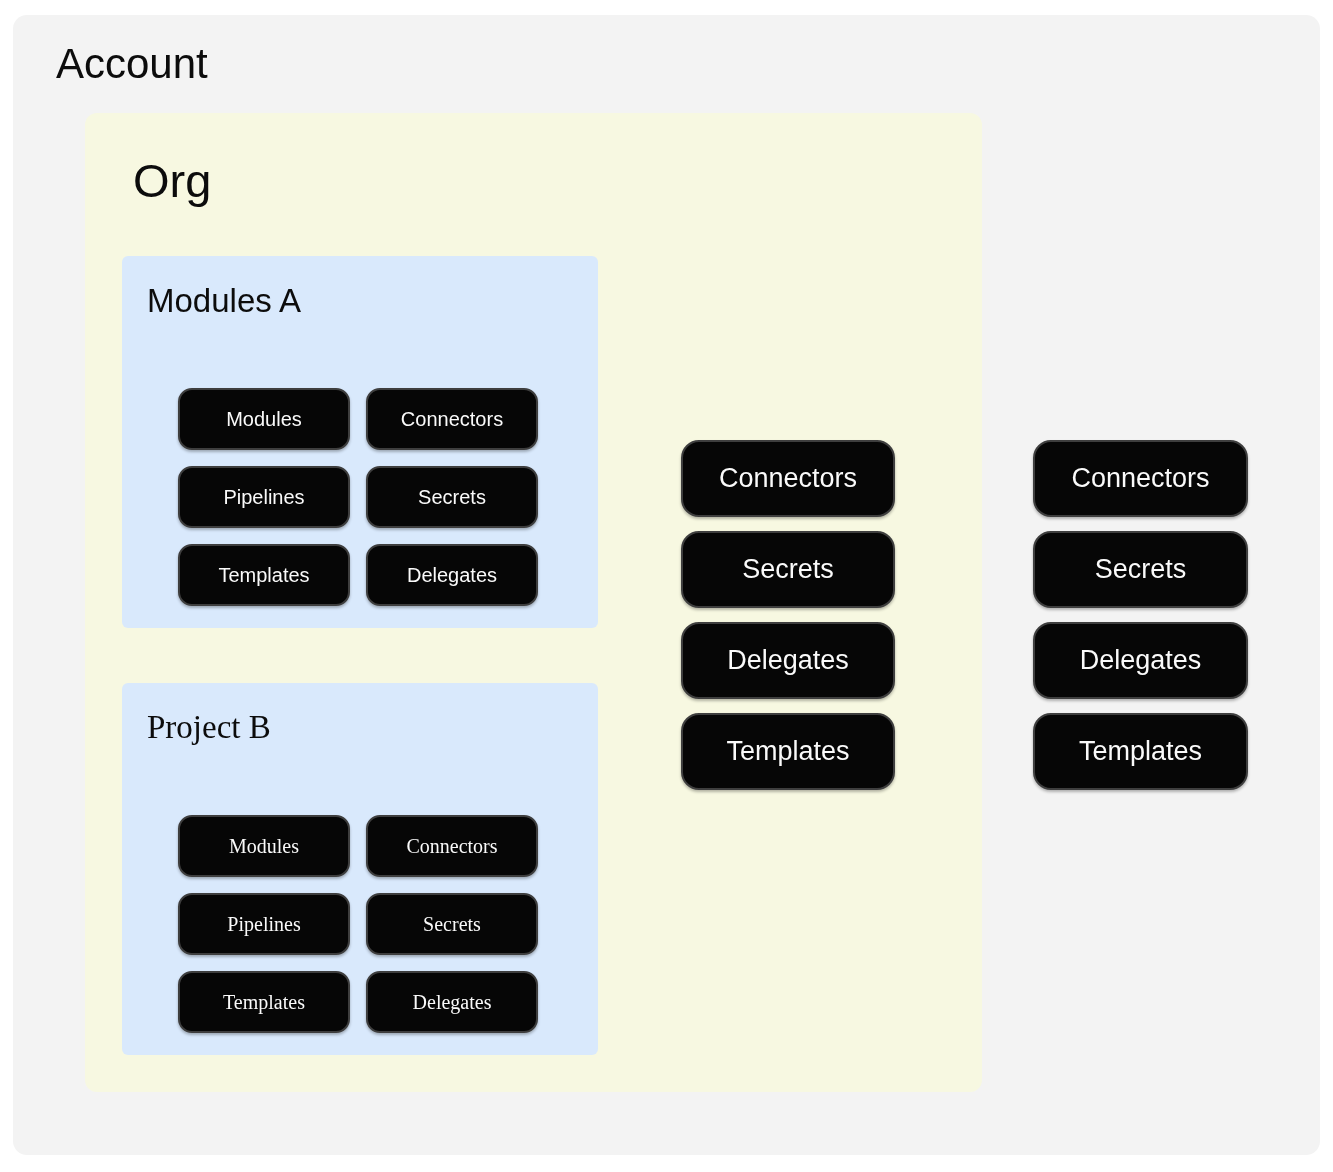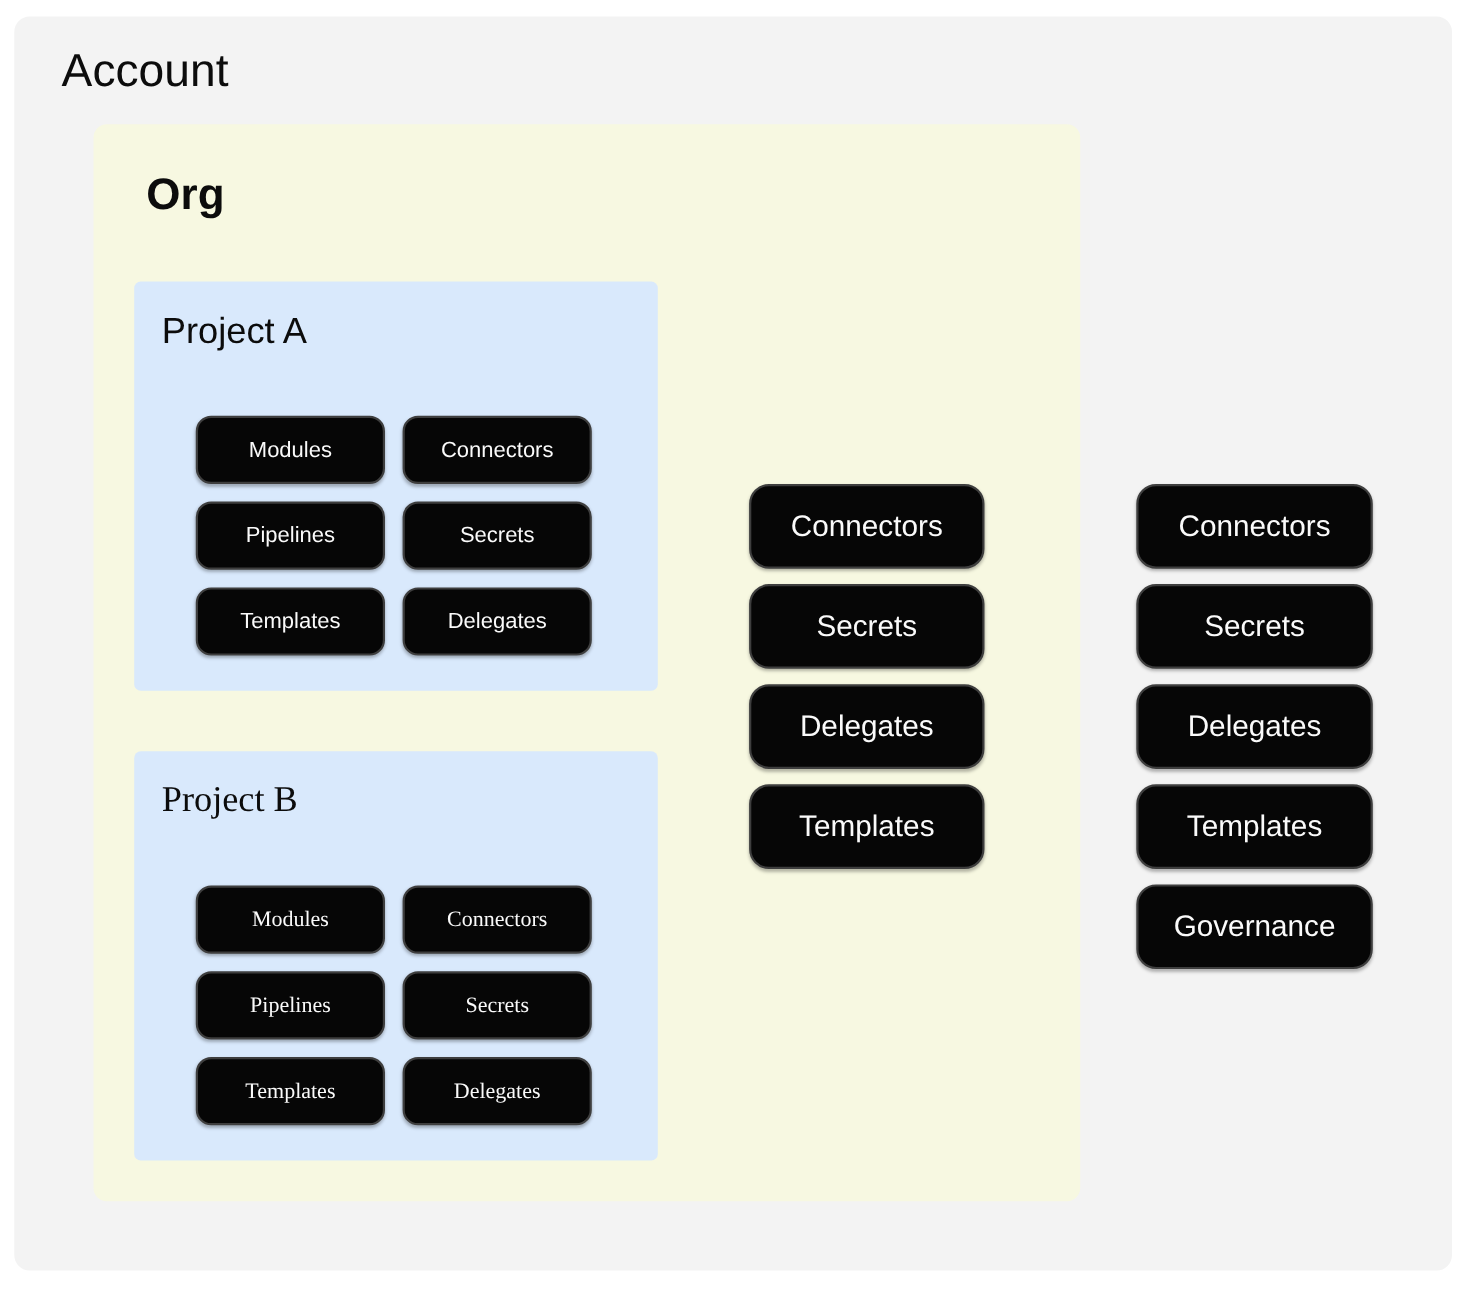--- a/index.html
+++ b/index.html
@@ -38,24 +38,23 @@
     top: 98px;
     width: 897px;
     height: 979px;
     background: #f7f8e1;
     border-radius: 12px;
   }
   .org-title {
     position: absolute;
     left: 48px;
     top: 40px;
-    font-size: 40px;
+    font-size: 47px;
     line-height: 1.2;
     color: #0c0c0c;
-    font-weight: bold;
   }
   .project-box {
     position: absolute;
     left: 37px;
     width: 476px;
     height: 372px;
     background: #d9e9fc;
     border-radius: 6px;
   }
   .project-box.a { top: 143px; }
@@ -64,21 +63,21 @@
     position: absolute;
     left: 25px;
     top: 25px;
     font-size: 33px;
     line-height: 1.2;
     color: #0c0c0c;
   }
   .project-grid {
     position: absolute;
     left: 56px;
-    top: 122px;
+    top: 132px;
     display: grid;
     grid-template-columns: 172px 172px;
     column-gap: 21px;
     row-gap: 11px;
     gap: 16px;
   }
   .pill {
     background: #060606;
     border: 2px solid #3e3e3e;
     color: #fafafa;
@@ -122,21 +121,21 @@
 <body>
 
 <div class="page">
   <div class="account-box">
     <div class="account-title">Account</div>
 
     <div class="org-box">
       <div class="org-title">Org</div>
 
       <div class="project-box a">
-        <div class="project-title">Project A</div>
+        <div class="project-title">Modules A</div>
         <div class="project-grid">
           <div class="pill small">Modules</div>
           <div class="pill small">Connectors</div>
           <div class="pill small">Pipelines</div>
           <div class="pill small">Secrets</div>
           <div class="pill small">Templates</div>
           <div class="pill small">Delegates</div>
         </div>
       </div>
 
@@ -158,16 +157,15 @@
         <div class="pill large">Delegates</div>
         <div class="pill large">Templates</div>
       </div>
     </div>
 
     <div class="services-col account-services">
       <div class="pill large">Connectors</div>
       <div class="pill large">Secrets</div>
       <div class="pill large">Delegates</div>
       <div class="pill large">Templates</div>
-      <div class="pill large">Governance</div>
     </div>
   </div>
 </div>
 
 </body></html>

